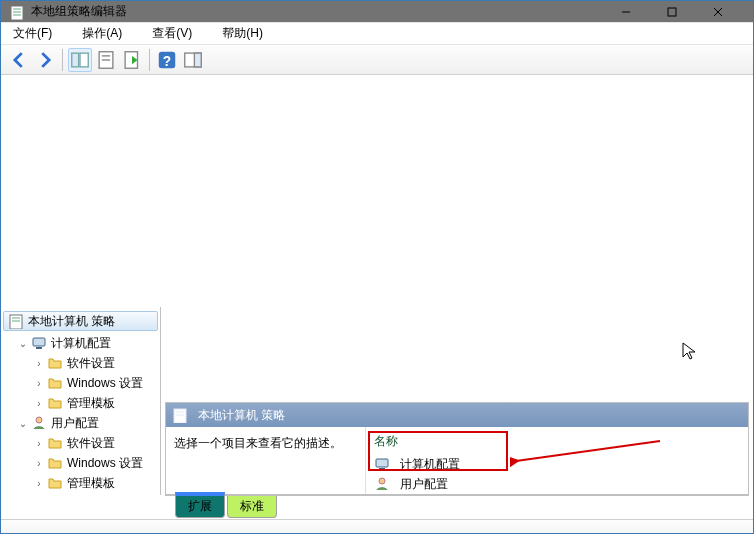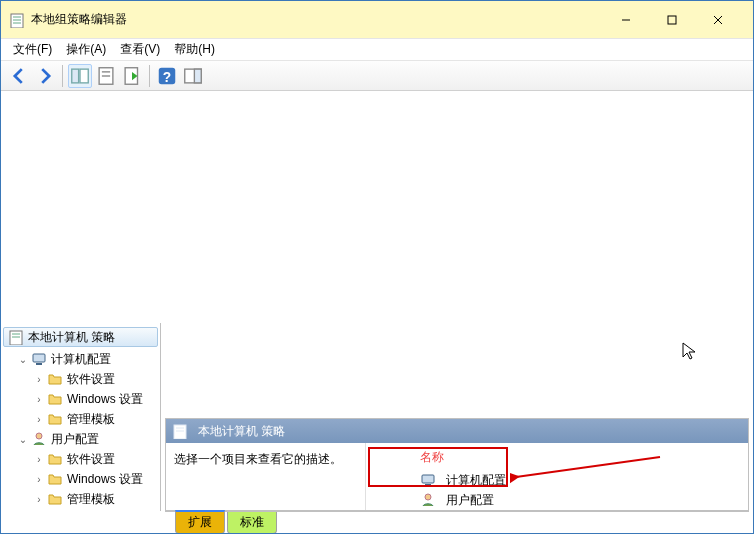--- a/index.html
+++ b/index.html
@@ -9,42 +9,42 @@
     font-size: 12px;
     background: #fff;
     width: 754px;
     height: 534px;
     overflow: hidden;
     position: relative;
     border: 1px solid #3a78b8;
   }
   
   .titlebar {
-    height: 38px;
+    height: 22px;
     display: flex;
     align-items: center;
     padding: 0 12px 0 8px;
-    background: #fef9c3;
+    background: #737373;
     border-bottom: 1px solid #e5e5e5;
   }
   .title-icon { width:16px; height:16px; margin-right:6px; display:flex; align-items:center; justify-content:center; }
   .titlebar .title { flex:1; }
   .win-btn {
     width: 46px; height: 30px;
     display:flex; align-items:center; justify-content:center;
     color:#333;
   }
   .win-btn svg { width:10px; height:10px; }
   
   .menubar {
     height: 22px;
     display:flex;
     align-items:center;
     padding: 0 6px;
-    gap: 2px;
+    gap: 18px;
     border-bottom: 1px solid #e5e5e5;
   }
   .menu-item { padding: 2px 6px; }
   
   .toolbar {
     height: 30px;
     display:flex;
     align-items:center;
     padding: 2px 6px;
     gap: 2px;
@@ -107,34 +107,33 @@
     color:#fff;
     display:flex;
     align-items:center;
     padding: 0 6px;
     gap:6px;
   }
   .right-body {
     flex:1;
     display:flex;
     background:#fff;
-    gap:46px;
   }
   .desc-col {
     width: 200px;
     padding: 8px;
     border-right: 1px solid #e0e0e0;
   }
   .list-col {
     flex:1;
     padding: 4px 0 0 0;
   }
   .col-header {
     padding: 2px 8px 4px 8px;
-    color:#ef4444;
+    color:#14532d;
   }
   .list-item {
     display:flex;
     align-items:center;
     height:20px;
     padding: 0 8px;
     gap:6px;
   }
   .highlight-box {
     position:absolute;
@@ -164,22 +163,22 @@
     border-top:none;
     border-radius: 0 0 4px 4px;
     padding: 2px 12px;
     font-size:12px;
     background:#bef264;
     margin-right:2px;
     position:relative;
     top:-1px;
   }
   .tab.active {
-    background:#eab308;
-    border-top:2px solid #3b82f6;
+    background:#0f766e;
+    border-top:4px solid #3b82f6;
     top:-1px;
   }
   
   .statusbar {
     height: 24px;
     border-top:1px solid #d0d0d0;
     background: linear-gradient(#fdfdfd,#f0f0f0);
   }
   
   .cursor {

